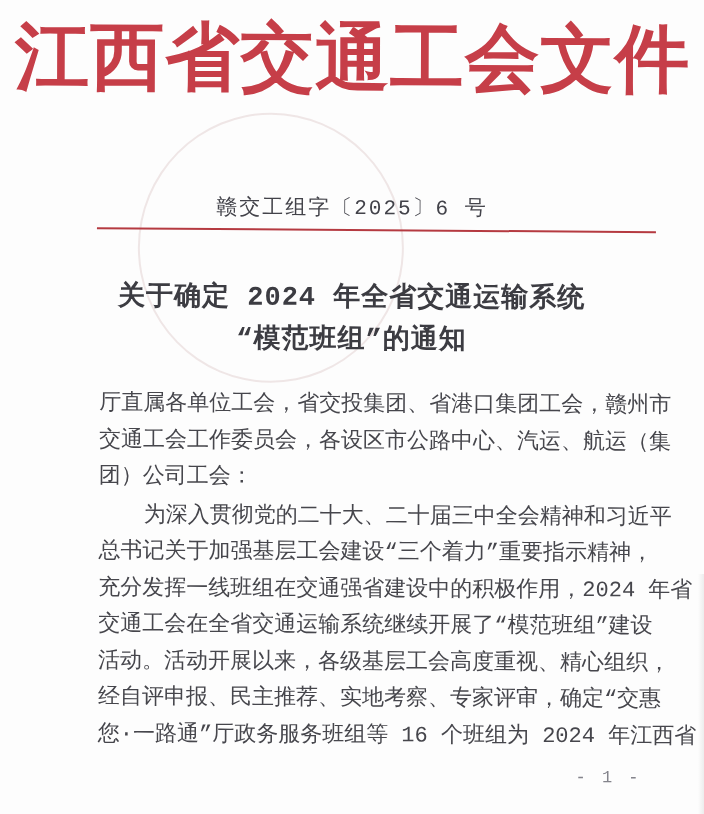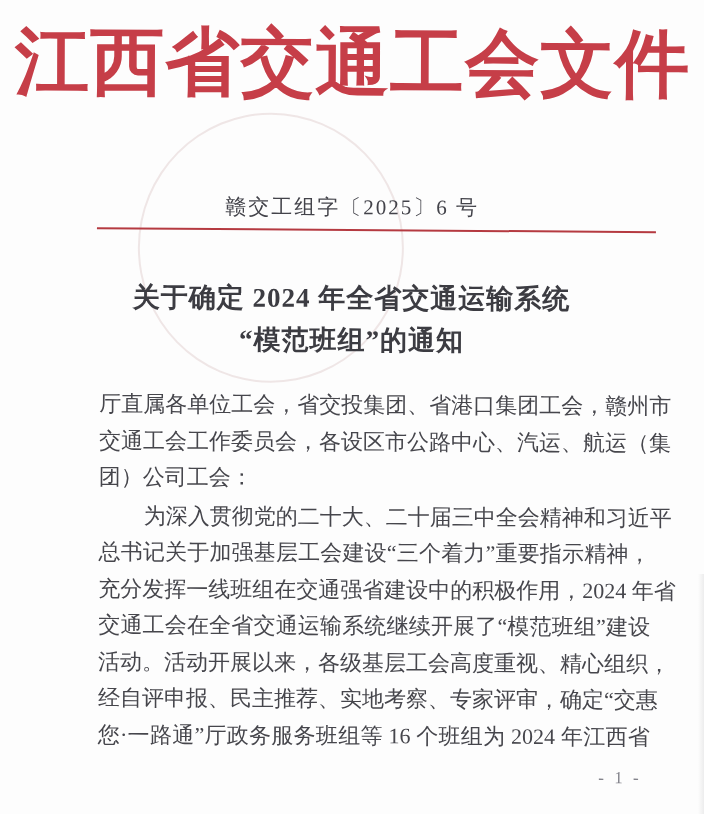--- a/index.html
+++ b/index.html
@@ -6,21 +6,21 @@
     margin: 0;
     padding: 0;
     background: #ffffff;
   }
   .page {
     position: relative;
     width: 704px;
     height: 814px;
     background: #fdfdfd;
     overflow: hidden;
-    font-family: Liberation Serif, serif;
+    font-family: Liberation Mono, monospace;
   }
   .scan-content {
     position: absolute;
     inset: 0;
     transform: rotate(0.25deg);
     transform-origin: 100px 220px;
   }
   .masthead {
     position: absolute;
     top: 10px;

